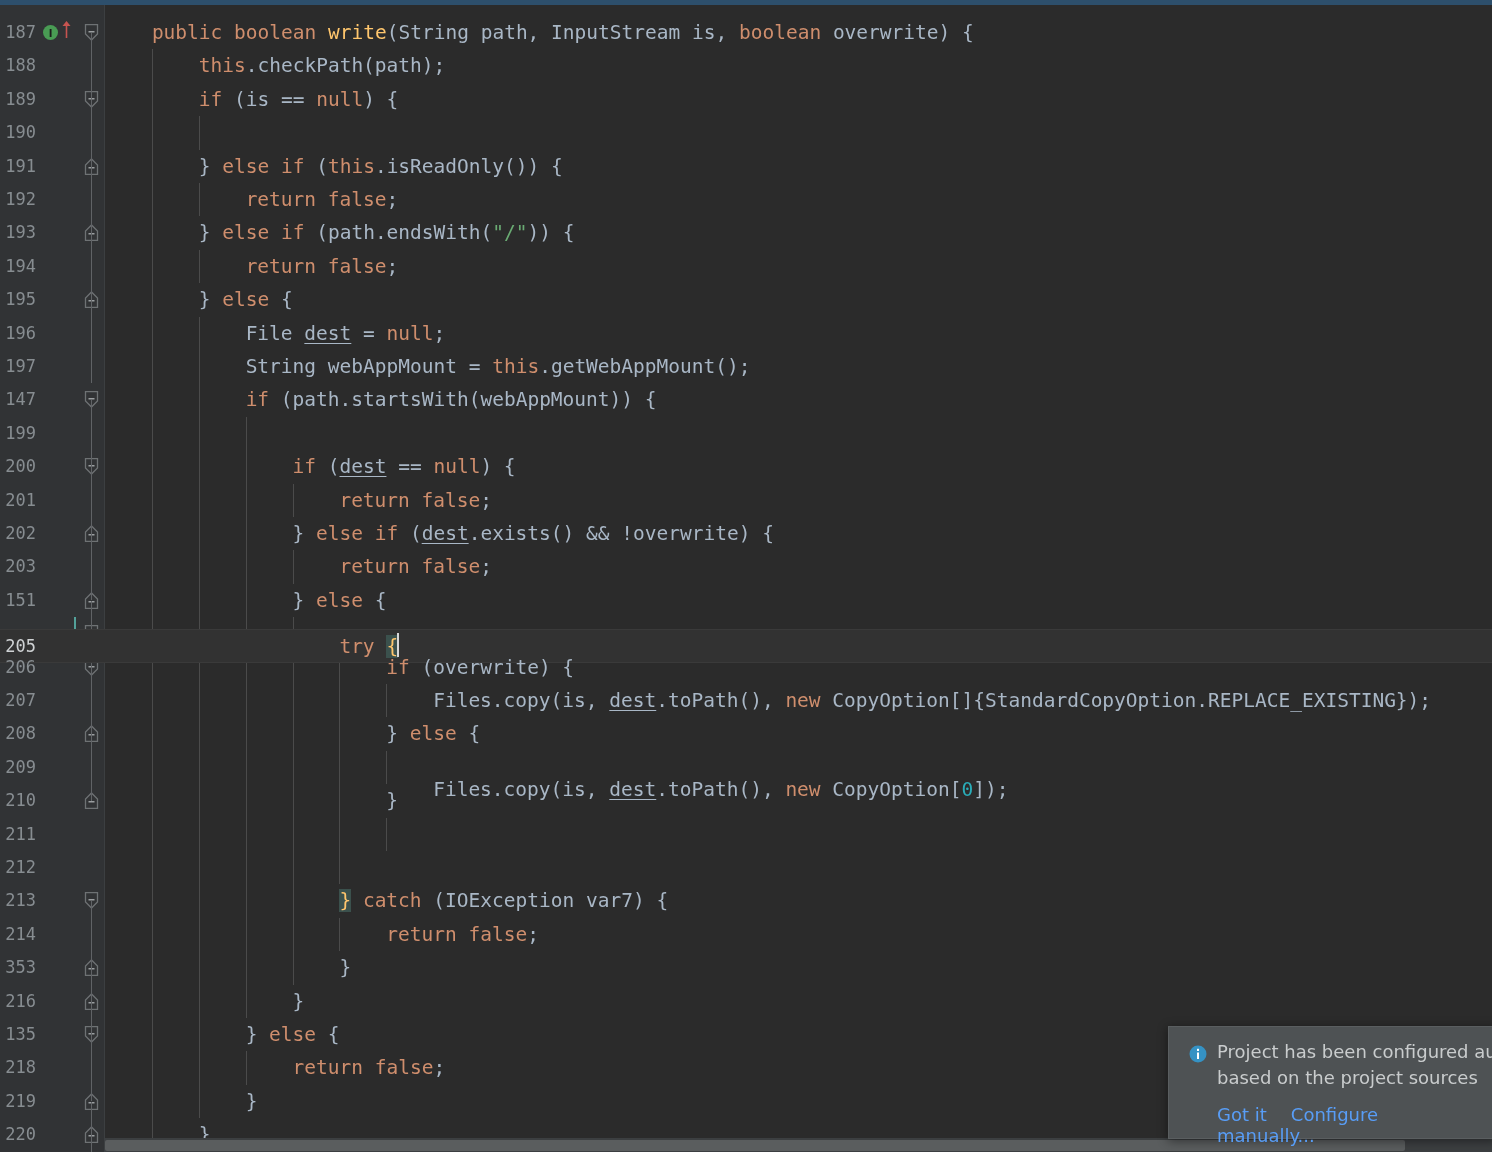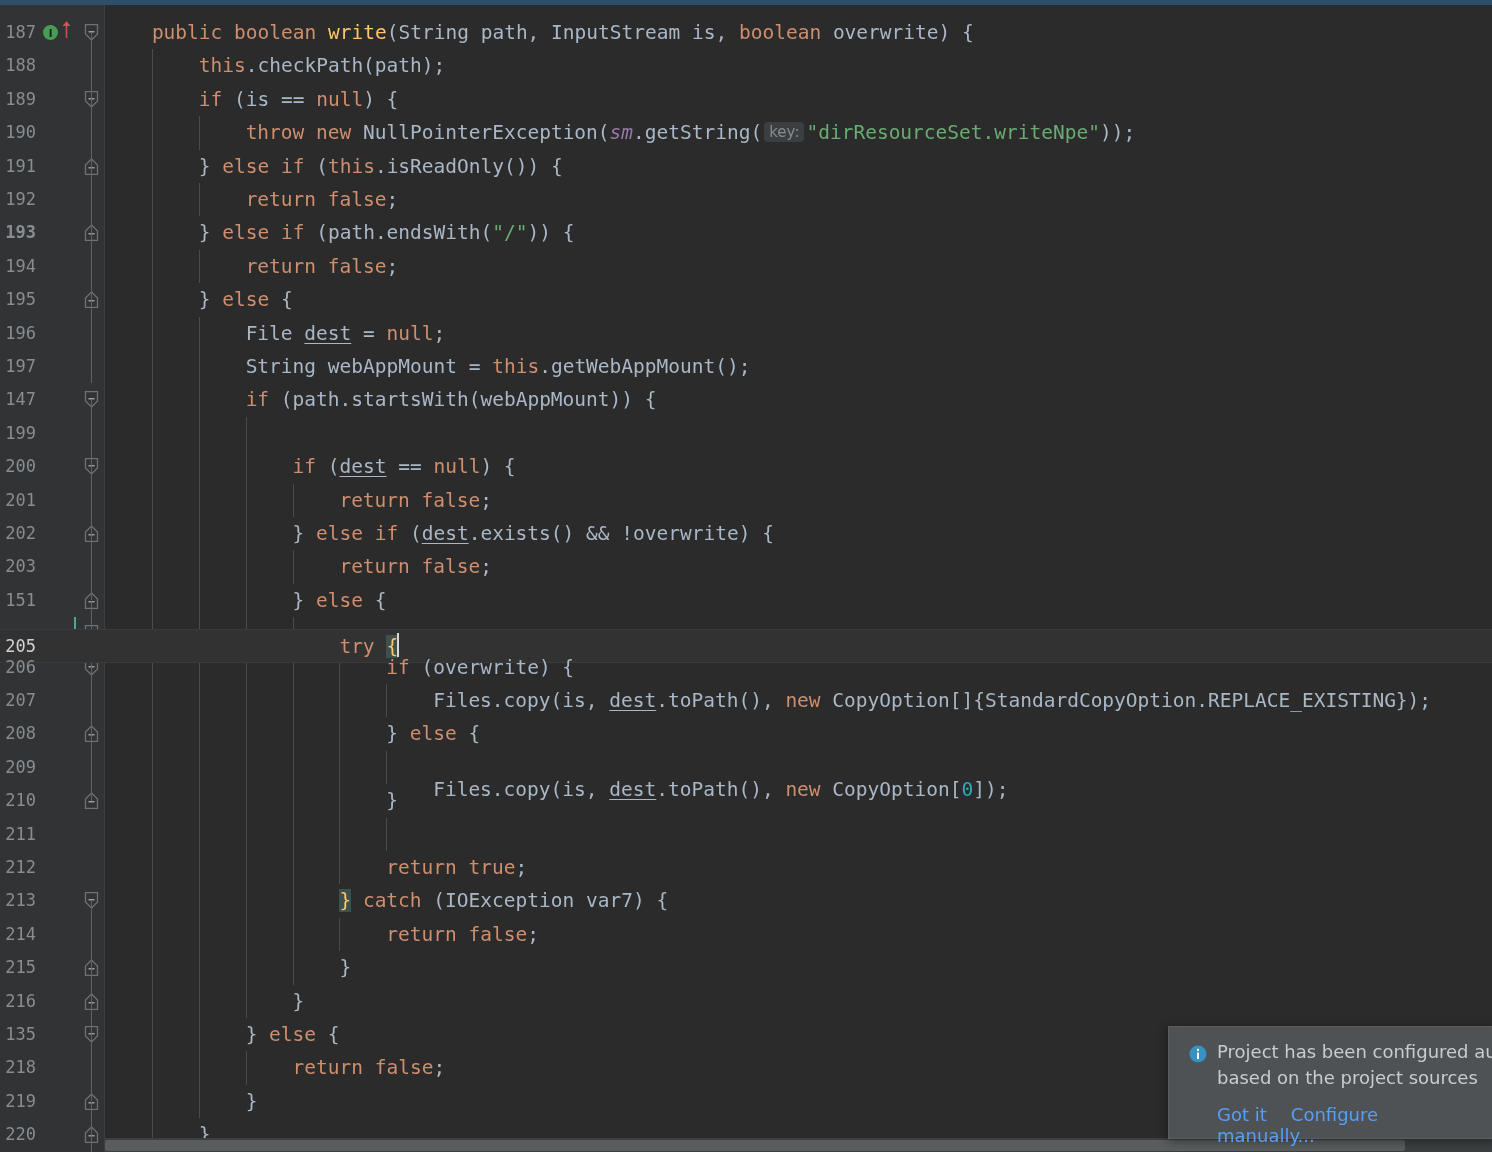--- a/index.html
+++ b/index.html
@@ -499,32 +499,31 @@
       <div class="row" style="top: 44.4px;">
         <div class="lineno" style="top: 0px;">188</div>
         <div class="code" style="padding-left: 93.76px;"><span class="kw">this</span><span class="idt">.checkPath(path);</span></div>
       </div>
       <div class="row" style="top: 77.8px;">
         <div class="lineno" style="top: 0px;">189</div>
         <div class="code" style="padding-left: 93.76px;"><span class="kw">if</span><span class="idt"> (is == </span><span class="kw">null</span><span class="idt">) {</span></div>
       </div>
       <div class="row" style="top: 111.2px;">
         <div class="lineno" style="top: 0px;">190</div>
-        <div class="code" style="padding-left: 140.64px;"><span class="kw">throw</span><span class="idt"> </span><span class="kw">new</span><span class="idt"> NullPointerException(</span><span class="stf">sm</span><span class="idt">.getString(</span><span class="hint">key:</span><span class="str">"dirResourceSet.writeNpe"</span><span class="idt">));</span></div>
       </div>
       <div class="row" style="top: 144.6px;">
         <div class="lineno" style="top: 0px;">191</div>
         <div class="code" style="padding-left: 93.76px;"><span class="idt">} </span><span class="kw">else</span><span class="idt"> </span><span class="kw">if</span><span class="idt"> (</span><span class="kw">this</span><span class="idt">.isReadOnly()) {</span></div>
       </div>
       <div class="row" style="top: 178px;">
         <div class="lineno" style="top: 0px;">192</div>
         <div class="code" style="padding-left: 140.64px;"><span class="kw">return</span><span class="idt"> </span><span class="kw">false</span><span class="idt">;</span></div>
       </div>
       <div class="row" style="top: 211.4px;">
-        <div class="lineno" style="top: 0px; font-weight: bold;">193</div>
+        <div class="lineno" style="top: 0px;">193</div>
         <div class="code" style="padding-left: 93.76px;"><span class="idt">} </span><span class="kw">else</span><span class="idt"> </span><span class="kw">if</span><span class="idt"> (path.endsWith(</span><span class="str">"/"</span><span class="idt">)) {</span></div>
       </div>
       <div class="row" style="top: 244.8px;">
         <div class="lineno" style="top: 0px;">194</div>
         <div class="code" style="padding-left: 140.64px;"><span class="kw">return</span><span class="idt"> </span><span class="kw">false</span><span class="idt">;</span></div>
       </div>
       <div class="row" style="top: 278.2px;">
         <div class="lineno" style="top: 0px;">195</div>
         <div class="code" style="padding-left: 93.76px;"><span class="idt">} </span><span class="kw">else</span><span class="idt"> {</span></div>
       </div>
@@ -586,32 +585,31 @@
       <div class="row" style="top: 779.2px;">
         <div class="lineno" style="top: 0px;">210</div>
         <div class="code" style="padding-left: 281.28px;"><span class="idt">}</span></div>
       </div>
       <div class="row" style="top: 812.6px;">
         <div class="lineno" style="top: 0px;">211</div>
         <div class="code" style="padding-left: 0px;"></div>
       </div>
       <div class="row" style="top: 846px;">
         <div class="lineno" style="top: 0px;">212</div>
-        <div class="code" style="padding-left: 281.28px;"><span class="kw">return</span><span class="idt"> </span><span class="kw">true</span><span class="idt">;</span></div>
       </div>
       <div class="row" style="top: 879.4px;">
         <div class="lineno" style="top: 0px;">213</div>
         <div class="code" style="padding-left: 234.4px;"><span class="brace-hl">}</span><span class="idt"> </span><span class="kw">catch</span><span class="idt"> (IOException var7) {</span></div>
       </div>
       <div class="row" style="top: 912.8px;">
         <div class="lineno" style="top: 0px;">214</div>
         <div class="code" style="padding-left: 281.28px;"><span class="kw">return</span><span class="idt"> </span><span class="kw">false</span><span class="idt">;</span></div>
       </div>
       <div class="row" style="top: 946.2px;">
-        <div class="lineno" style="top: 0px;">215</div>
+        <div class="lineno" style="top: 0px;">353</div>
         <div class="code" style="padding-left: 234.4px;"><span class="idt">}</span></div>
       </div>
       <div class="row" style="top: 979.6px;">
         <div class="lineno" style="top: 0px;">216</div>
         <div class="code" style="padding-left: 187.52px;"><span class="idt">}</span></div>
       </div>
       <div class="row" style="top: 1013px;">
         <div class="lineno" style="top: 0px;">135</div>
         <div class="code" style="padding-left: 140.64px;"><span class="idt">} </span><span class="kw">else</span><span class="idt"> {</span></div>
       </div>

